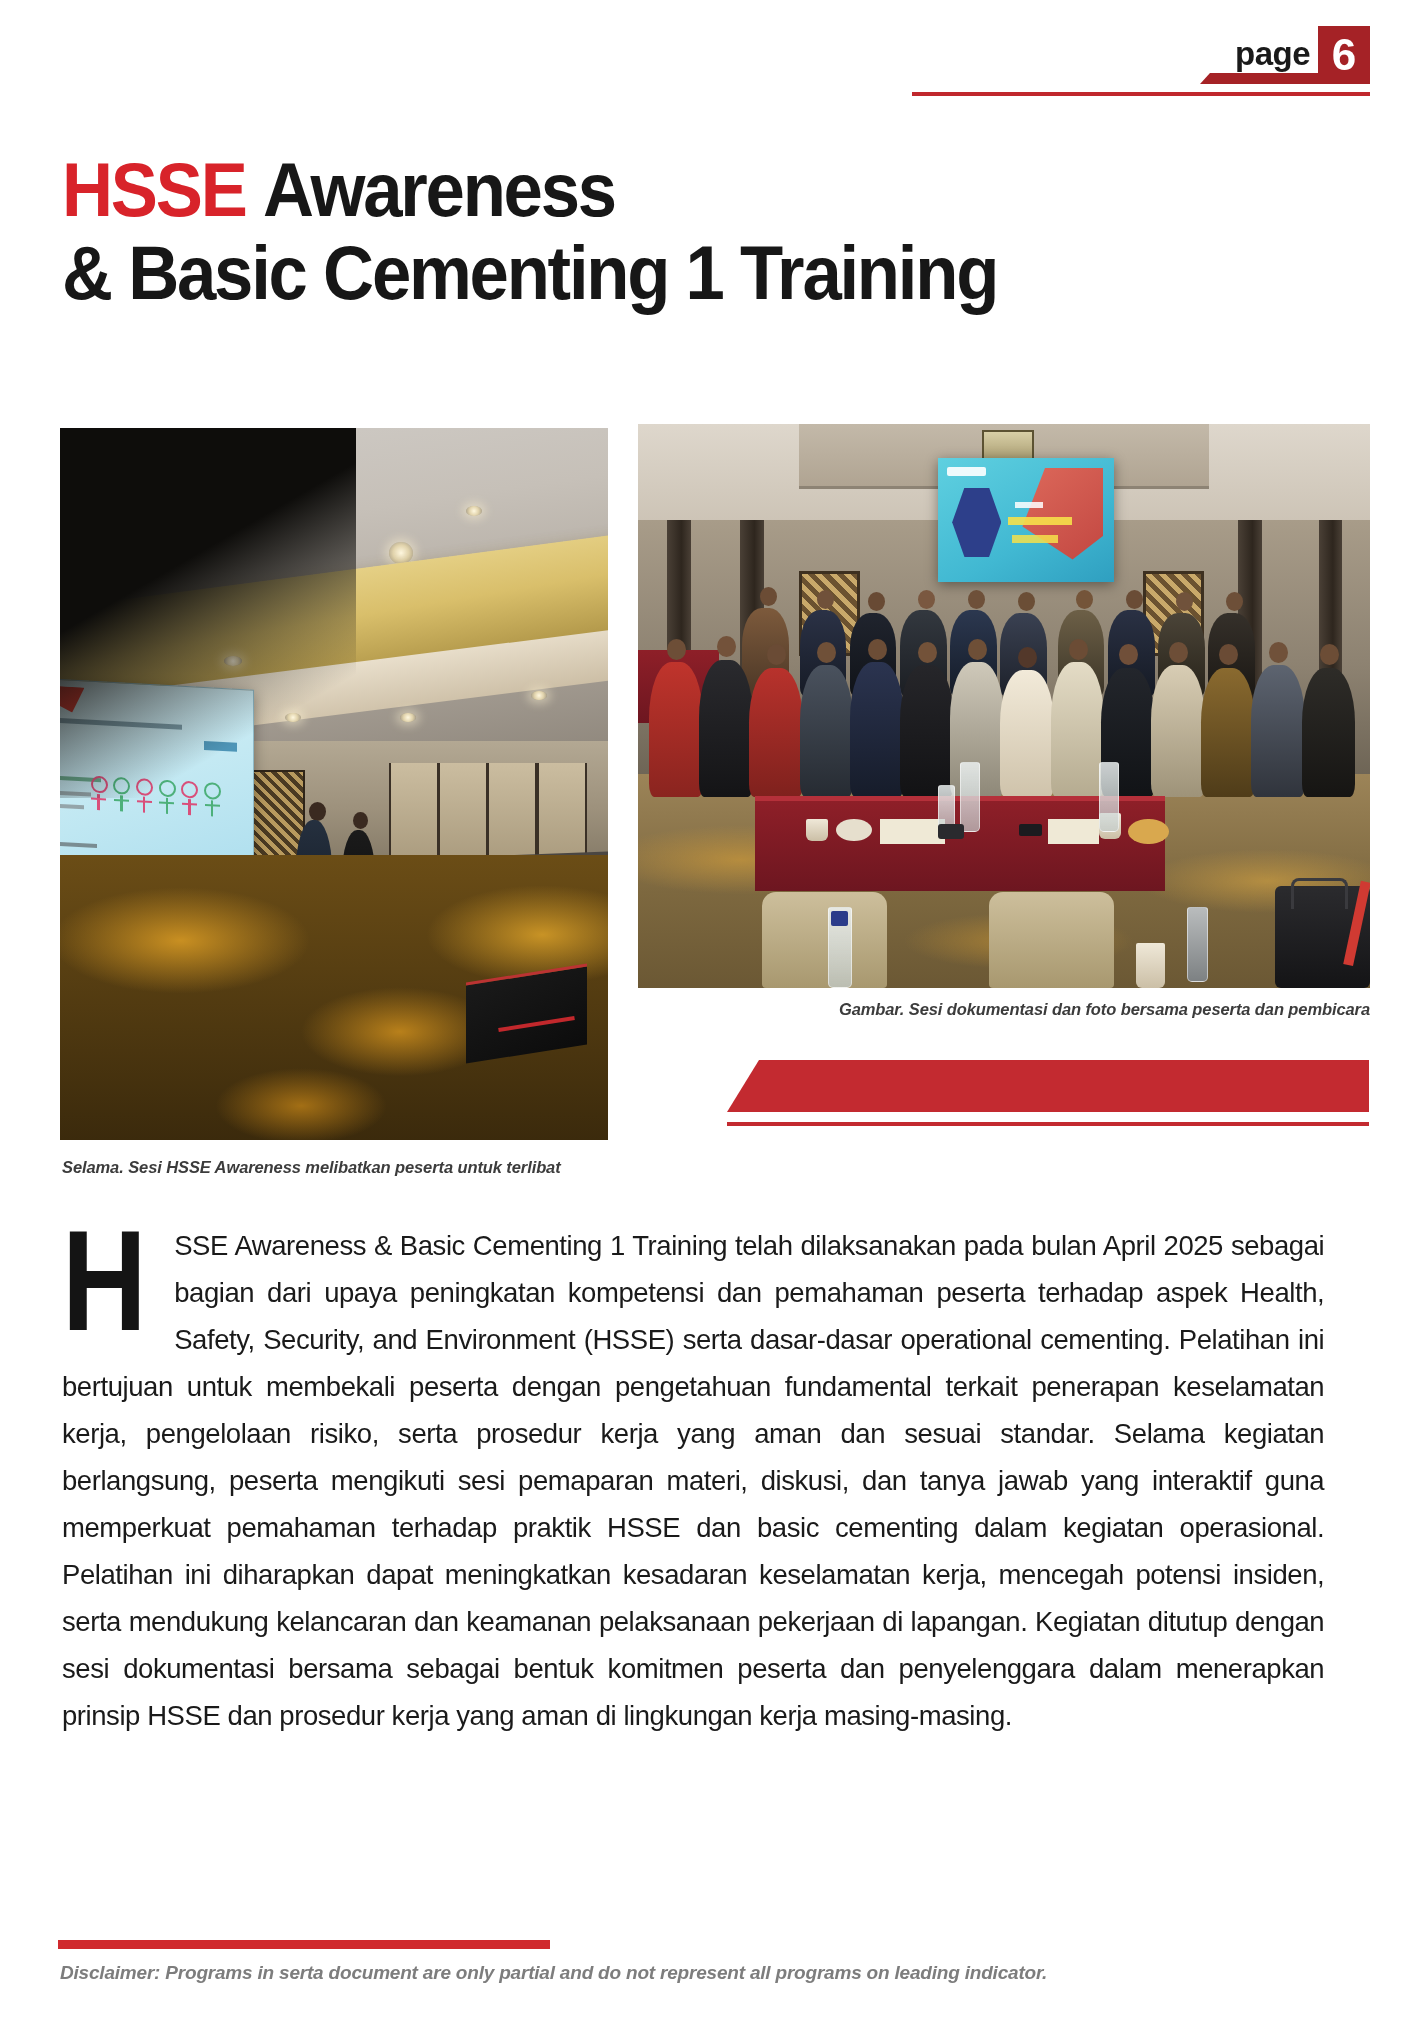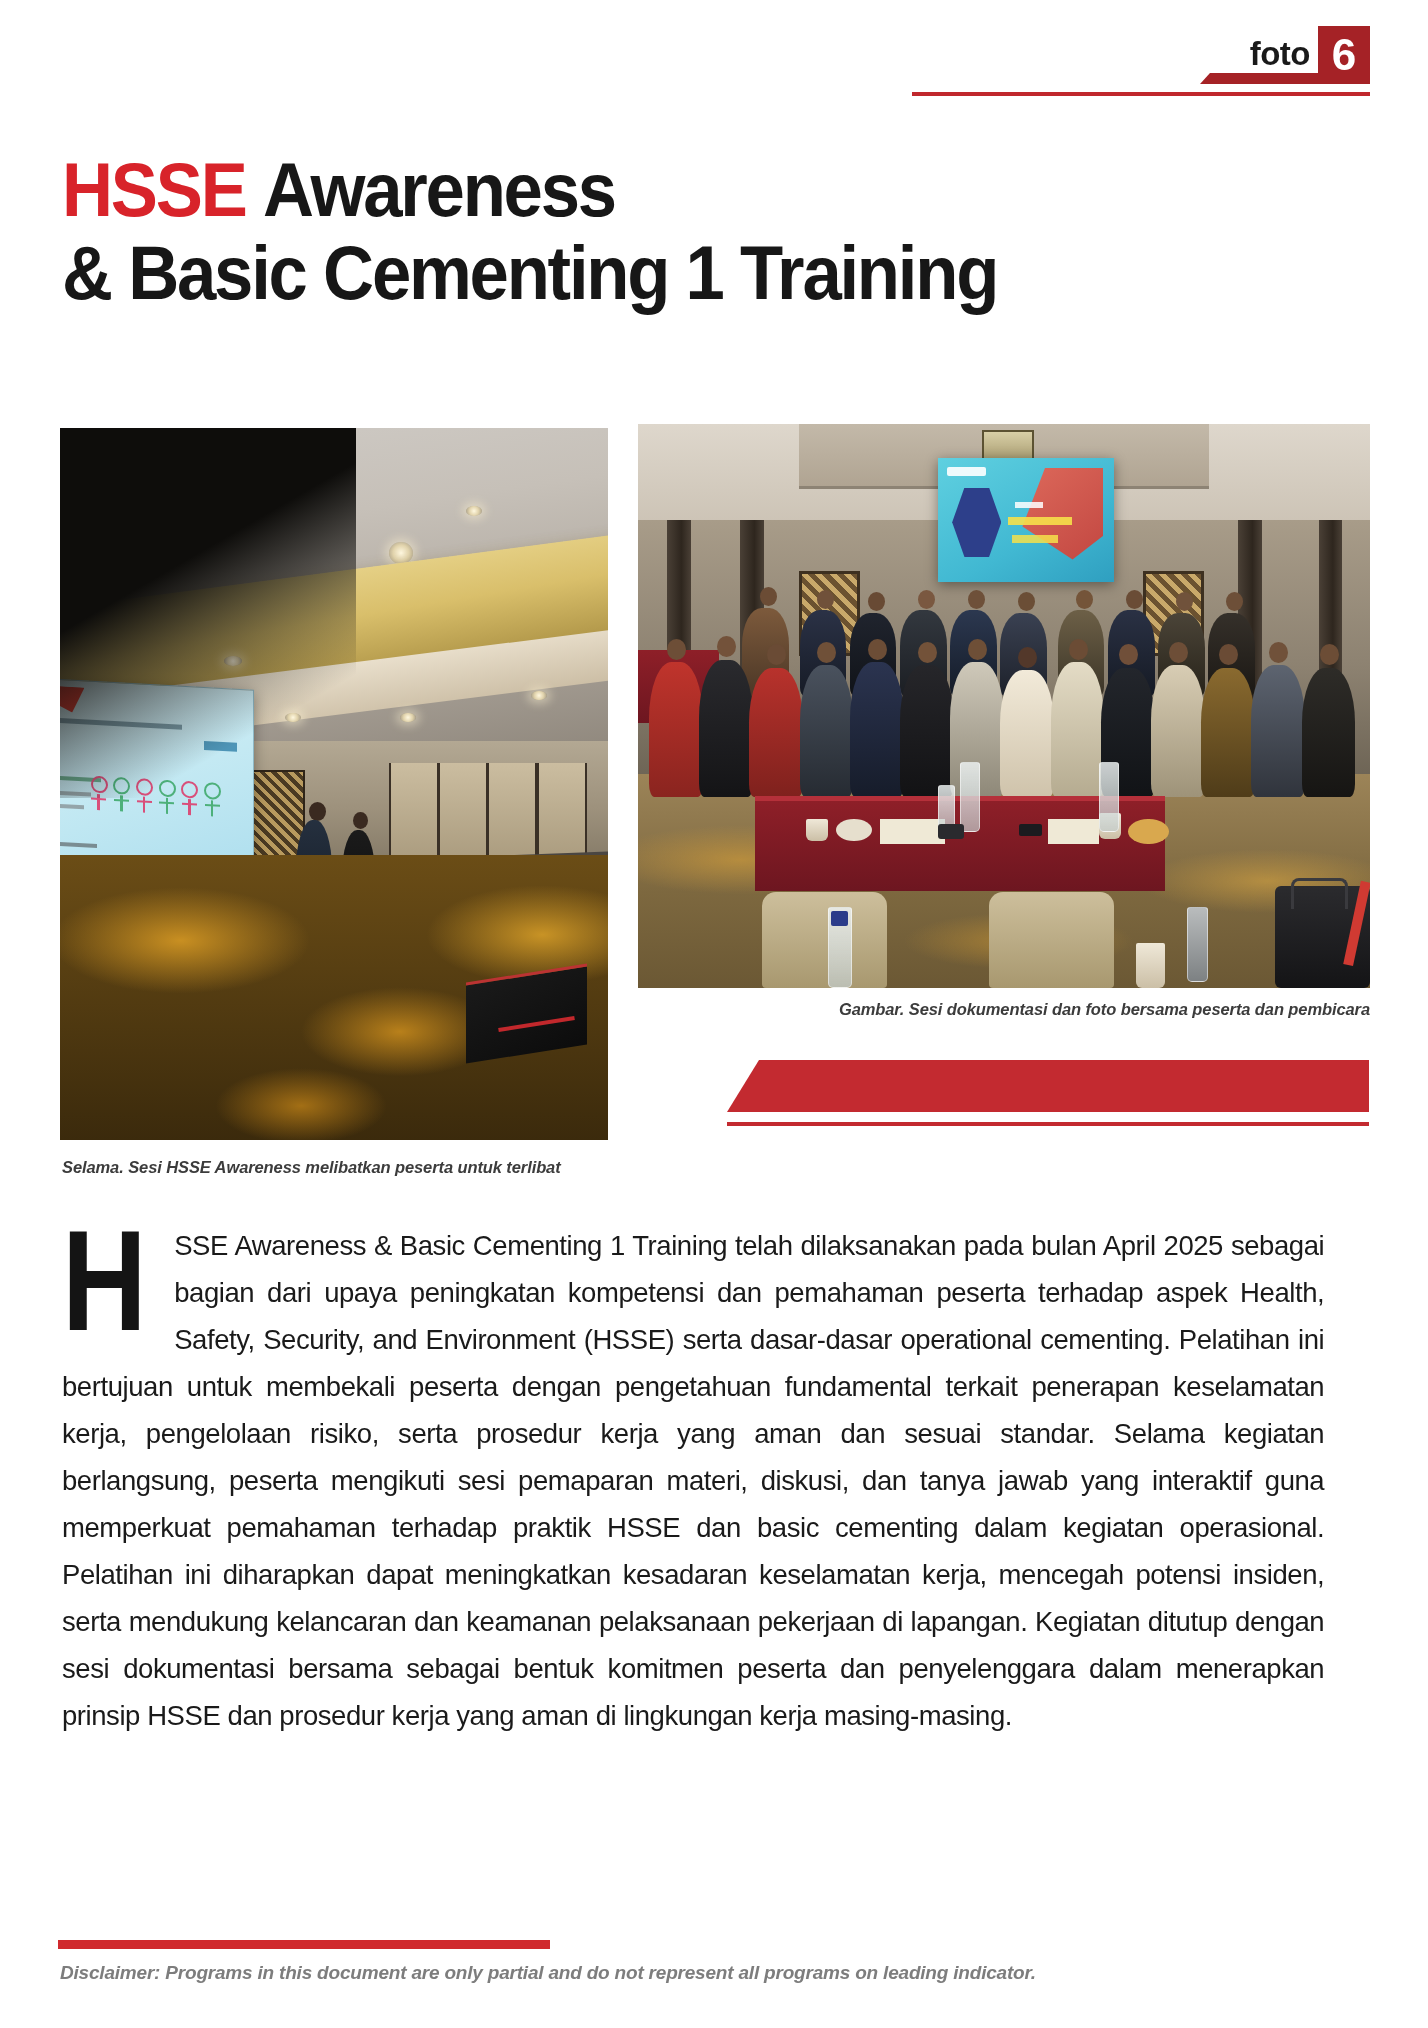--- a/index.html
+++ b/index.html
@@ -401,21 +401,21 @@
     font-size: 19px;
     color: #7d7d7d;
     letter-spacing: -0.2px;
   }
 </style>
 </head>
 <body>
 
 <div class="page-header">
   <div class="page-word-wrap">
-    <div class="page-word">foto</div>
+    <div class="page-word">page</div>
     <div class="page-word-slab"></div>
   </div>
   <div class="page-number-box">6</div>
 </div>
 <div class="header-rule"></div>
 
 <div class="title-block">
   <div class="title-line">
     <span class="title-hsse">HSSE</span><span>&nbsp;</span><span>Awareness</span>
   </div>
@@ -606,13 +606,13 @@
 
 <div class="caption caption-right">Gambar. Sesi dokumentasi dan foto bersama peserta dan pembicara</div>
 <div class="caption caption-left">Selama. Sesi HSSE Awareness melibatkan peserta untuk terlibat</div>
 
 <div class="body-wrap">
   <span class="dropcap">H</span>
   <div class="body-text">SSE Awareness &amp; Basic Cementing 1 Training telah dilaksanakan pada bulan April 2025 sebagai bagian dari upaya peningkatan kompetensi dan pemahaman peserta terhadap aspek Health, Safety, Security, and Environment (HSSE) serta dasar-dasar operational cementing. Pelatihan ini bertujuan untuk membekali peserta dengan pengetahuan fundamental terkait penerapan keselamatan kerja, pengelolaan risiko, serta prosedur kerja yang aman dan sesuai standar. Selama kegiatan berlangsung, peserta mengikuti sesi pemaparan materi, diskusi, dan tanya jawab yang interaktif guna memperkuat pemahaman terhadap praktik HSSE dan basic cementing dalam kegiatan operasional. Pelatihan ini diharapkan dapat meningkatkan kesadaran keselamatan kerja, mencegah potensi insiden, serta mendukung kelancaran dan keamanan pelaksanaan pekerjaan di lapangan. Kegiatan ditutup dengan sesi dokumentasi bersama sebagai bentuk komitmen peserta dan penyelenggara dalam menerapkan prinsip HSSE dan prosedur kerja yang aman di lingkungan kerja masing-masing.</div>
 </div>
 
 <div class="footer-rule"></div>
-<div class="disclaimer">Disclaimer: Programs in this document are only partial and do not represent all programs on leading indicator.</div>
+<div class="disclaimer">Disclaimer: Programs in serta document are only partial and do not represent all programs on leading indicator.</div>
 
 </body></html>

